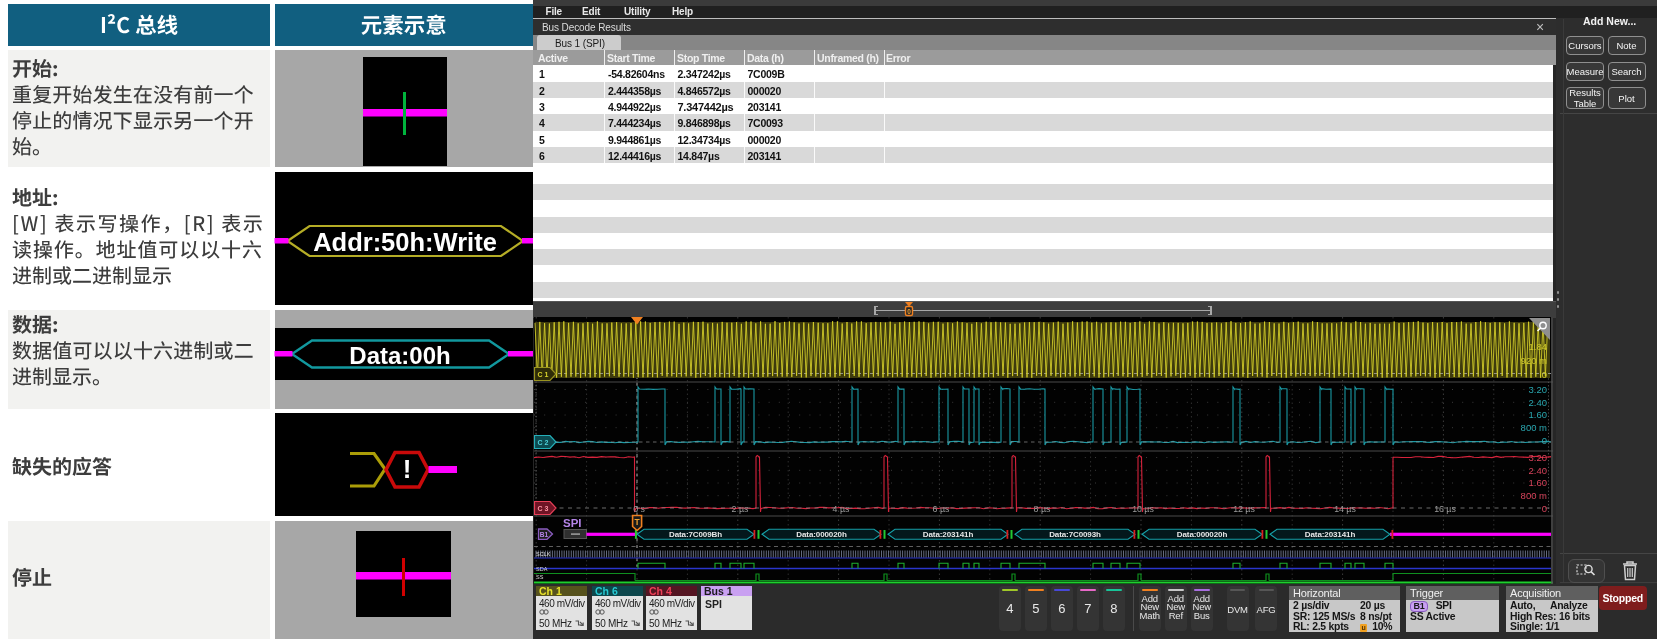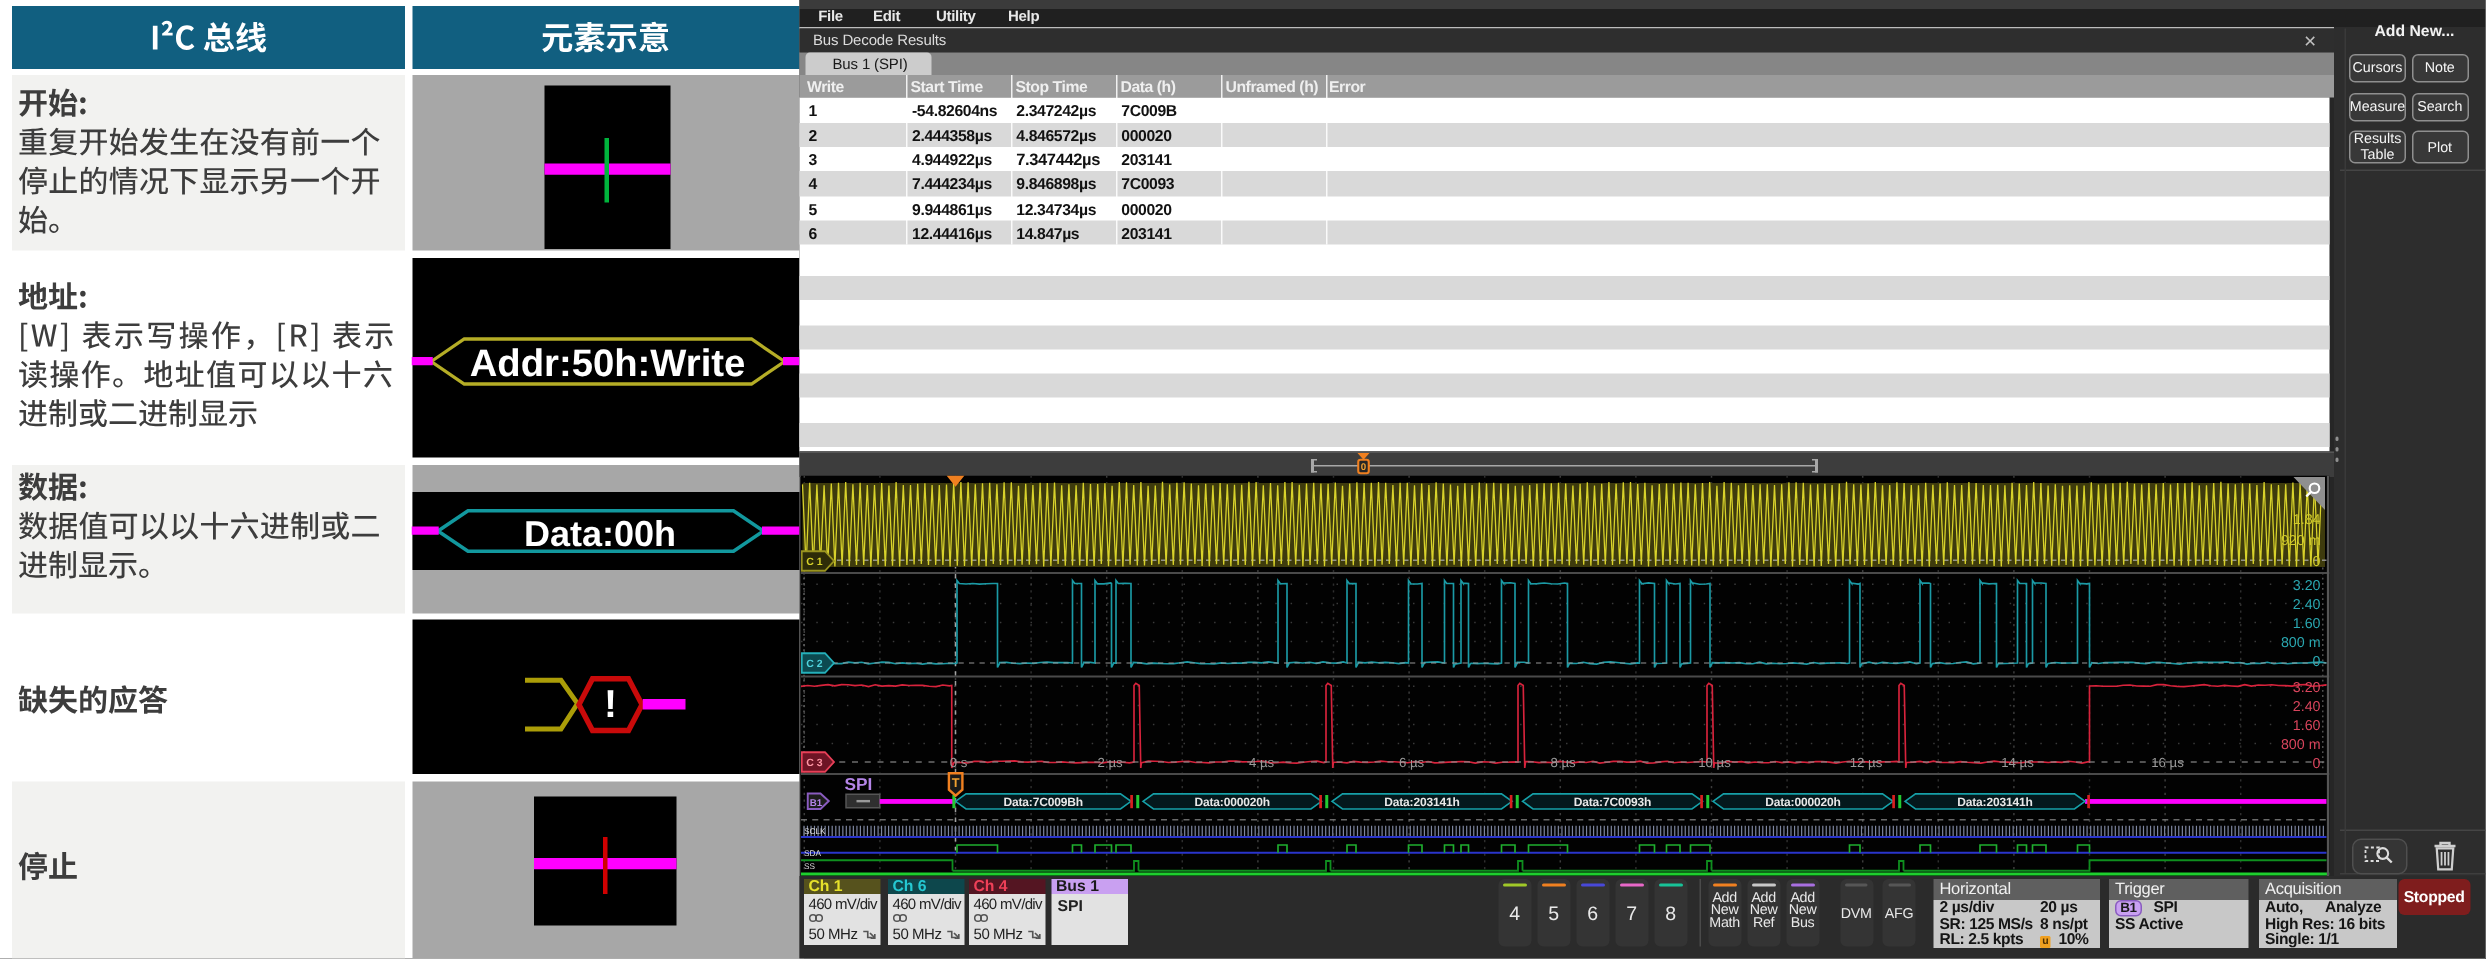--- a/index.html
+++ b/index.html
@@ -61,21 +61,21 @@
 <div class="abs" style="left:582px;top:5.5px;color:#e8e8e8;font-size:10px;font-weight:bold;letter-spacing:-0.2px;">Edit</div>
 <div class="abs" style="left:624px;top:5.5px;color:#e8e8e8;font-size:10px;font-weight:bold;letter-spacing:-0.2px;">Utility</div>
 <div class="abs" style="left:672px;top:5.5px;color:#e8e8e8;font-size:10px;font-weight:bold;letter-spacing:-0.2px;">Help</div>
 <div class="abs" style="left:533px;top:19px;width:1023px;height:15.5px;background:#2e2e2e"></div>
 <div class="abs" style="left:542px;top:21.5px;color:#dcdcdc;font-size:10px;letter-spacing:-0.1px;">Bus Decode Results</div>
 <div class="abs" style="left:1536px;top:19px;color:#c0c0c0;font-size:14px;">×</div>
 <div class="abs" style="left:533px;top:34.5px;width:1023px;height:15.7px;background:#868686"></div>
 <div class="abs" style="left:537px;top:34.5px;width:84px;height:15.7px;background:#cccccc;border-radius:3px 3px 0 0"></div>
 <div class="abs" style="left:555px;top:37.5px;color:#1a1a1a;font-size:10px;letter-spacing:-0.1px;">Bus 1 (SPI)</div>
 <div class="abs" style="left:533px;top:50.2px;width:1023px;height:15px;background:#9b9b9b"></div>
-<div class="abs" style="left:538px;top:51.5px;color:#efefef;font-size:10.5px;font-weight:bold;letter-spacing:-0.3px;">Write</div>
+<div class="abs" style="left:538px;top:51.5px;color:#efefef;font-size:10.5px;font-weight:bold;letter-spacing:-0.3px;">Active</div>
 <div class="abs" style="left:607px;top:51.5px;color:#efefef;font-size:10.5px;font-weight:bold;letter-spacing:-0.3px;">Start Time</div>
 <div class="abs" style="left:677px;top:51.5px;color:#efefef;font-size:10.5px;font-weight:bold;letter-spacing:-0.3px;">Stop Time</div>
 <div class="abs" style="left:747px;top:51.5px;color:#efefef;font-size:10.5px;font-weight:bold;letter-spacing:-0.3px;">Data (h)</div>
 <div class="abs" style="left:817px;top:51.5px;color:#efefef;font-size:10.5px;font-weight:bold;letter-spacing:-0.3px;">Unframed (h)</div>
 <div class="abs" style="left:886px;top:51.5px;color:#efefef;font-size:10.5px;font-weight:bold;letter-spacing:-0.3px;">Error</div>
 <div class="abs" style="left:533px;top:65.2px;width:1020px;height:236px;background:#fff"></div>
 <div class="abs" style="left:539px;top:68.2px;color:#111;font-size:10.5px;font-weight:bold;letter-spacing:-0.25px;">1</div>
 <div class="abs" style="left:608px;top:68.2px;color:#111;font-size:10.5px;font-weight:bold;letter-spacing:-0.25px;">-54.82604ns</div>
 <div class="abs" style="left:677.5px;top:68.2px;color:#111;font-size:10.5px;font-weight:bold;letter-spacing:-0.25px;">2.347242µs</div>
 <div class="abs" style="left:747.5px;top:68.2px;color:#111;font-size:10.5px;font-weight:bold;letter-spacing:-0.25px;">7C009B</div>

